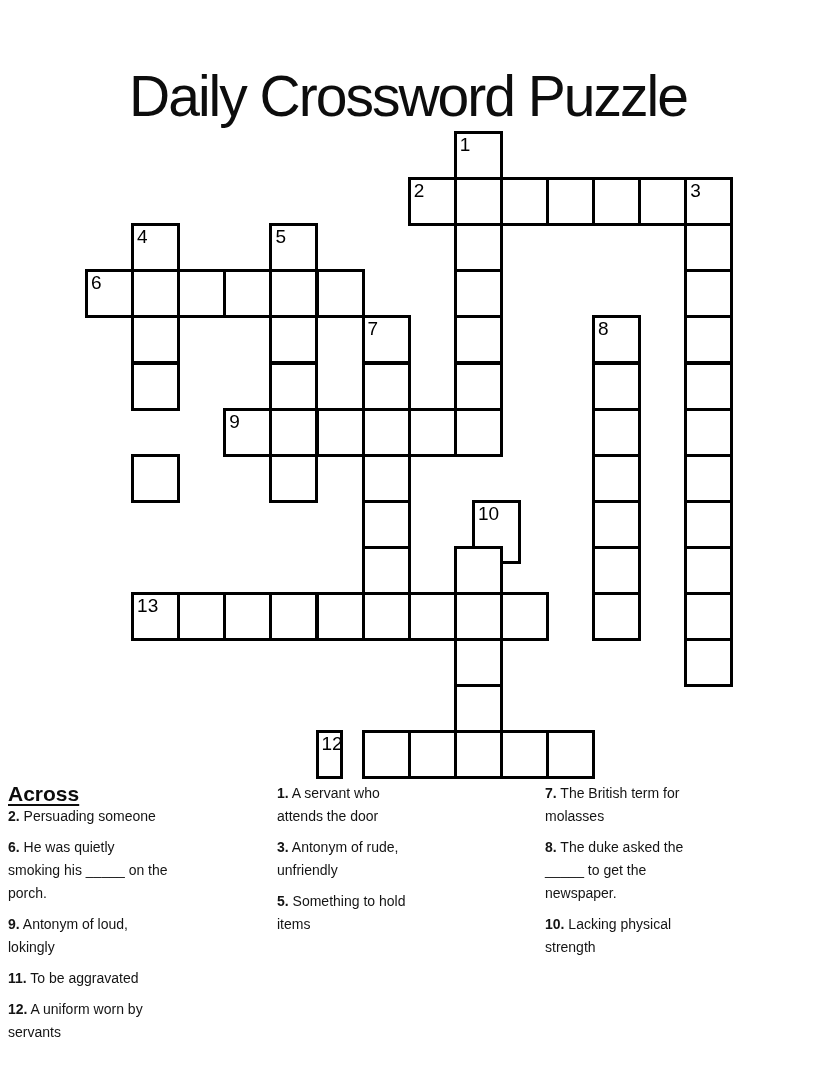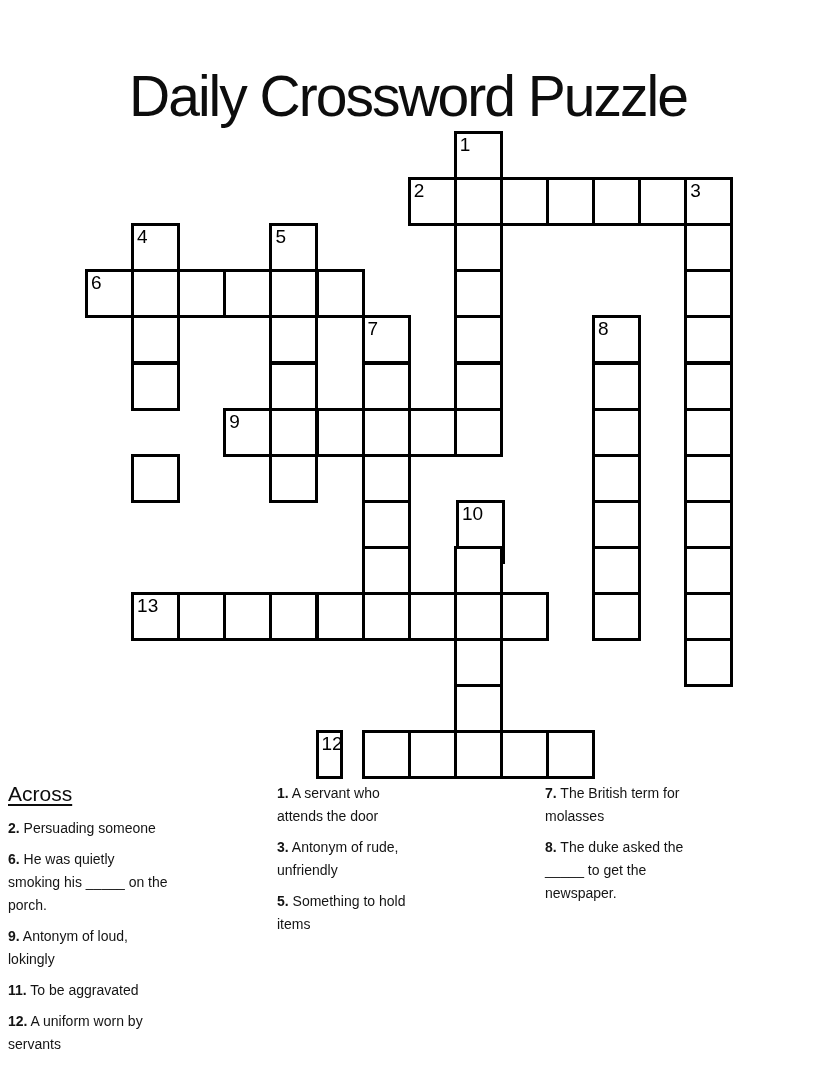--- a/index.html
+++ b/index.html
@@ -54,25 +54,25 @@
   }
   .clues {
     position: absolute;
     top: 782px;
   }
   .clues.col1 { left: 8px;   width: 264px; }
   .clues.col2 { left: 277px; width: 260px; }
   .clues.col3 { left: 545px; width: 264px; }
   .hdr {
     font-size: 21px;
-    font-weight: 400;
+    font-weight: 700;
     line-height: 23px;
     text-decoration: underline;
     text-underline-offset: 3px;
-    margin-bottom: 12px;
+    margin-bottom: 0;
     color: #0d0d0d;
   }
   .clue {
     font-size: 14px;
     line-height: 23px;
     margin-bottom: 8px;
     color: #141414;
   }
   .clue-num { font-weight: 700; }
   .clue-text { white-space: pre-line; }
@@ -141,21 +141,21 @@
       <div class="cell" style="left: 407.7px; top: 407.6px; width: 49.1px; height: 49.1px;"></div>
       <div class="cell" style="left: 453.8px; top: 407.6px; width: 49.1px; height: 49.1px;"></div>
       <div class="cell" style="left: 592.1px; top: 407.6px; width: 49.1px; height: 49.1px;"></div>
       <div class="cell" style="left: 684.3px; top: 407.6px; width: 49.1px; height: 49.1px;"></div>
       <div class="cell" style="left: 131.1px; top: 453.7px; width: 49.1px; height: 49.1px;"></div>
       <div class="cell" style="left: 269.4px; top: 453.7px; width: 49.1px; height: 49.1px;"></div>
       <div class="cell" style="left: 361.6px; top: 453.7px; width: 49.1px; height: 49.1px;"></div>
       <div class="cell" style="left: 592.1px; top: 453.7px; width: 49.1px; height: 49.1px;"></div>
       <div class="cell" style="left: 684.3px; top: 453.7px; width: 49.1px; height: 49.1px;"></div>
       <div class="cell" style="left: 361.6px; top: 499.8px; width: 49.1px; height: 49.1px;"></div>
-      <div class="cell" style="left: 456px; top: 499.8px; width: 49.1px; height: 64px;">
+      <div class="cell" style="left: 472px; top: 499.8px; width: 49.1px; height: 64px;">
         <span class="cell-num">10</span>
       </div>
       <div class="cell" style="left: 592.1px; top: 499.8px; width: 49.1px; height: 49.1px;"></div>
       <div class="cell" style="left: 684.3px; top: 499.8px; width: 49.1px; height: 49.1px;"></div>
       <div class="cell" style="left: 361.6px; top: 545.9px; width: 49.1px; height: 49.1px;"></div>
       <div class="cell" style="left: 453.8px; top: 545.9px; width: 49.1px; height: 49.1px;"></div>
       <div class="cell" style="left: 592.1px; top: 545.9px; width: 49.1px; height: 49.1px;"></div>
       <div class="cell" style="left: 684.3px; top: 545.9px; width: 49.1px; height: 49.1px;"></div>
       <div class="cell" style="left: 131.1px; top: 592px; width: 49.1px; height: 49.1px;">
         <span class="cell-num">13</span>
@@ -209,15 +209,17 @@
       </div>
   </div>
 
   <div class="clues col3">
     <div>
         <div class="clue"><span class="clue-num">7.</span> <span class="clue-text">The British term for
 molasses</span></div>
         <div class="clue"><span class="clue-num">8.</span> <span class="clue-text">The duke asked the
 _____ to get the
 newspaper.</span></div>
+        <div class="clue"><span class="clue-num">10.</span> <span class="clue-text">Lacking physical
+strength</span></div>
       </div>
   </div>
 </div>
 
 </body></html>

